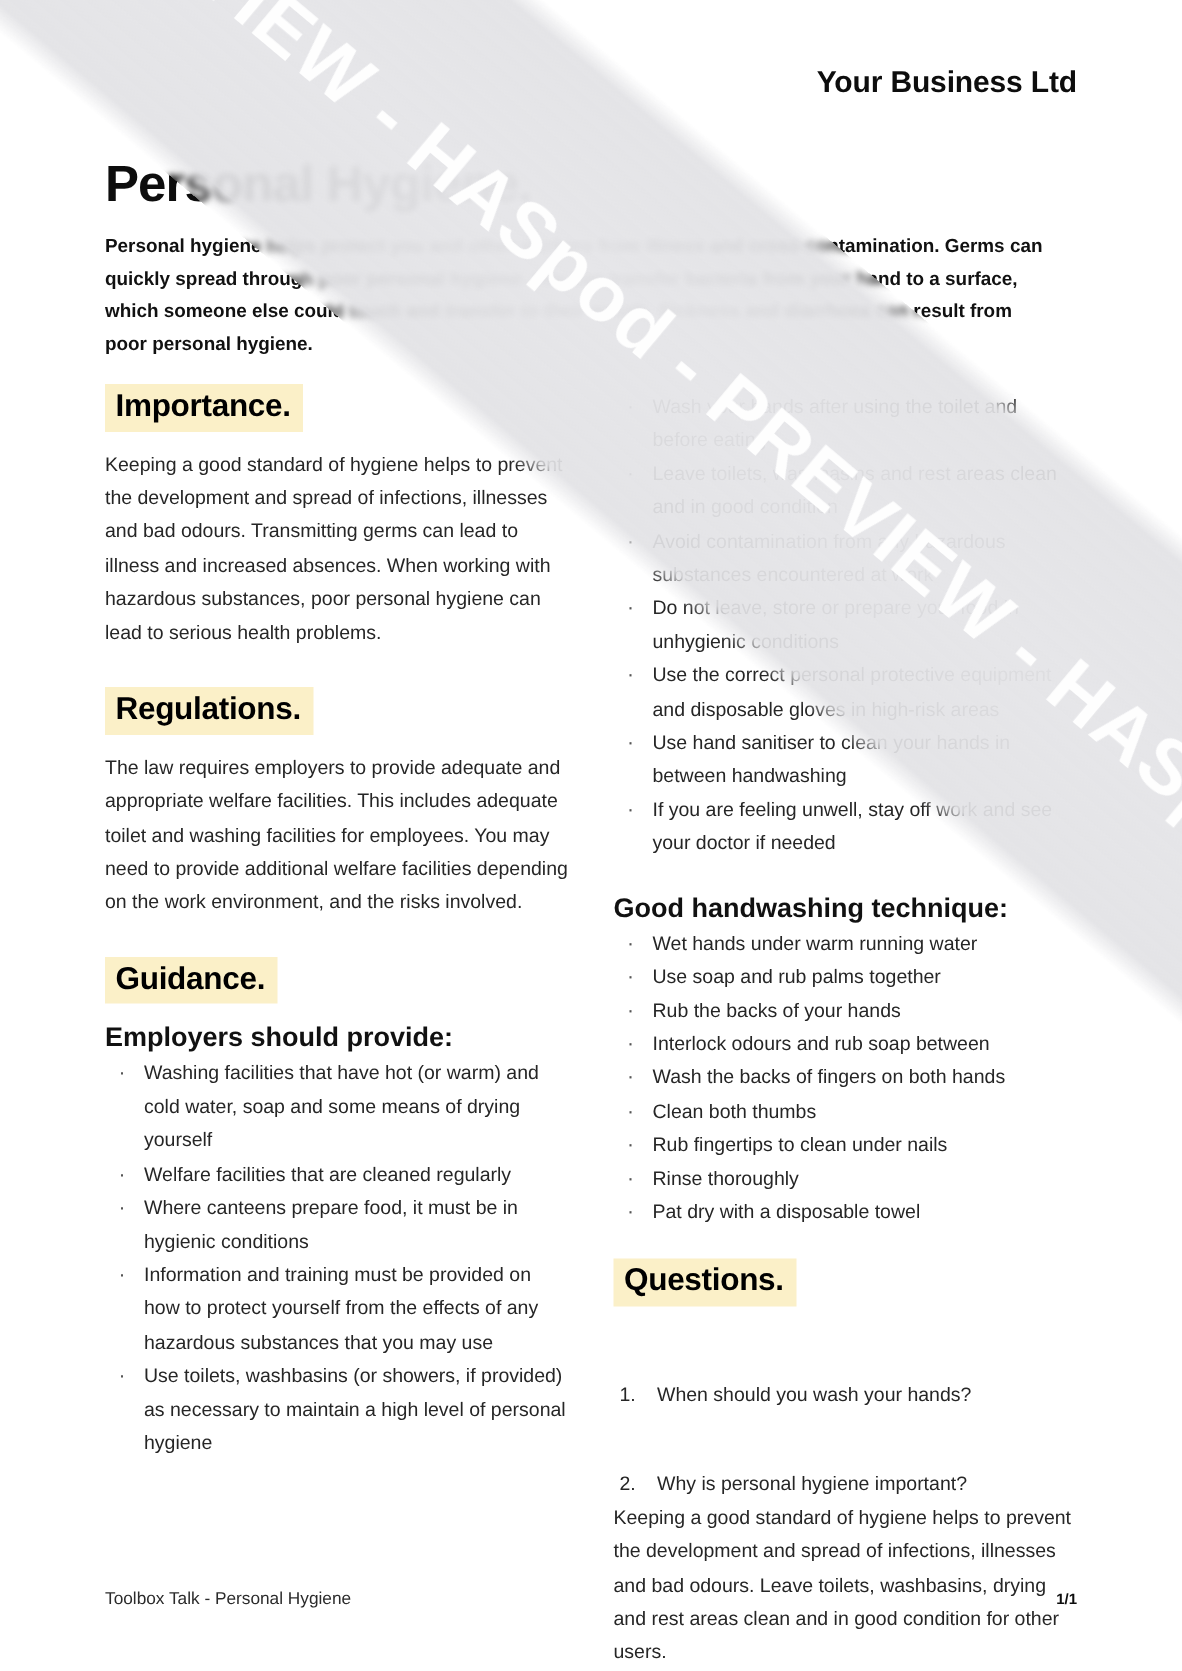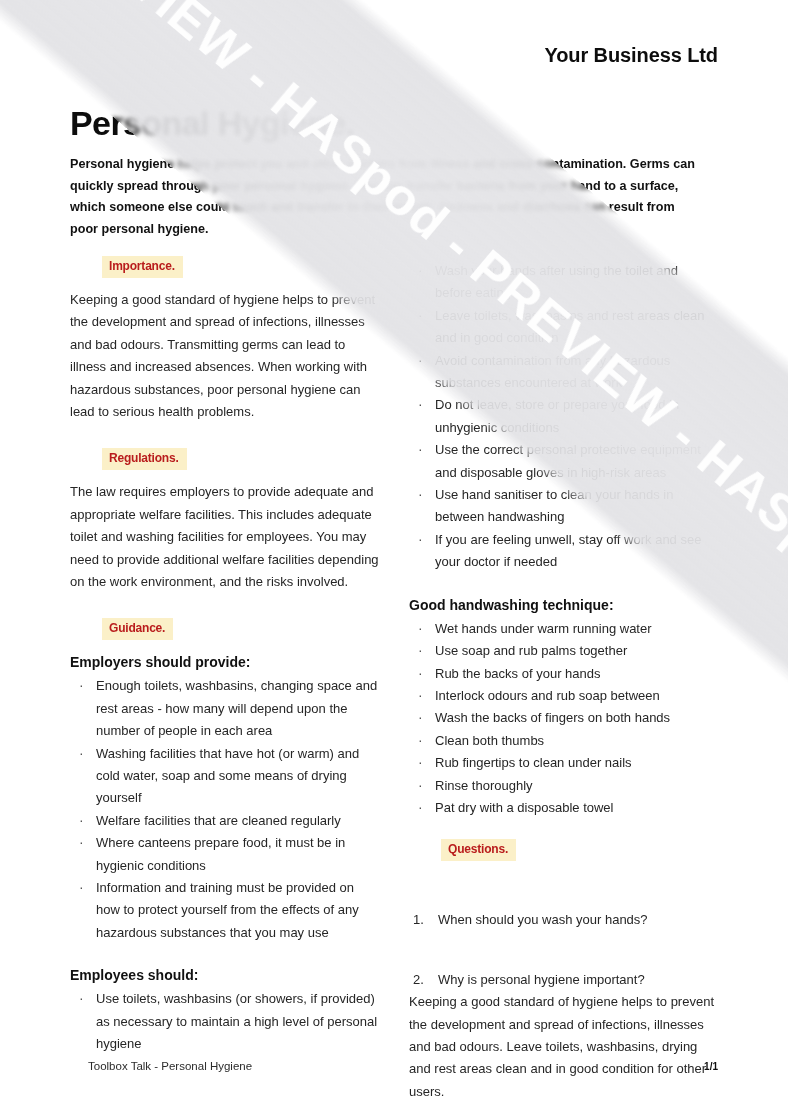--- a/index.html
+++ b/index.html
@@ -76,43 +76,42 @@
   }
   .col {
     width: 309px;
   }
   .col-right { padding-top: 4px; }
 
   
   .sec-head {
     display: inline-block;
     background: #fbf0c8;
-    font-size: 12px;
+    font-size: 21px;
     font-weight: bold;
     letter-spacing: -0.2px;
-    color: #b91c1c;
+    color: #000000;
     padding: 4px 8px 5px 7px;
     margin-bottom: 11px;
     line-height: 1.08;
-    margin-left: 32px;
   }
   .sec-head-wrap { line-height: 0; }
 
   .gap-top-lg { margin-top: 25px; }
   .gap-top-md { margin-top: 20px; }
 
   
   .body-text {
     font-size: 13px;
     line-height: 22.4px;
     color: #262626;
   }
 
   .sub-head {
-    font-size: 14px;
+    font-size: 18px;
     font-weight: bold;
     color: #111111;
     line-height: 22px;
     margin-bottom: 2px;
   }
 
   
   ul.bullets, ol.numbers {
     list-style: none;
     font-size: 13px;
@@ -147,21 +146,21 @@
     left: 4px;
     top: 0;
     font-size: 13px;
     color: #262626;
   }
 
   
   .footer {
     position: absolute;
     bottom: 42px;
-    left: 88px;
+    left: 70px;
     right: 70px;
     display: flex;
     justify-content: space-between;
     align-items: baseline;
     font-size: 11.5px;
     color: #2b2b2b;
     text-align: right;
   }
   .footer-page {
     font-weight: bold;
@@ -225,28 +224,26 @@
       <div class="sec-head-wrap gap-top-lg">
         <span class="sec-head">Regulations.</span>
       </div>
       <p class="body-text">The law requires employers to provide adequate and appropriate welfare facilities. This includes adequate toilet and washing facilities for employees. You may need to provide additional welfare facilities depending on the work environment, and the risks involved.</p>
 
       <div class="sec-head-wrap gap-top-lg">
         <span class="sec-head">Guidance.</span>
       </div>
       <div class="sub-head">Employers should provide:</div>
       <ul class="bullets">
-          <li>Enough toilets, washbasins, changing space and rest areas - how many will depend upon the number of people in each area</li>
           <li>Washing facilities that have hot (or warm) and cold water, soap and some means of drying yourself</li>
           <li>Welfare facilities that are cleaned regularly</li>
           <li>Where canteens prepare food, it must be in hygienic conditions</li>
           <li>Information and training must be provided on how to protect yourself from the effects of any hazardous substances that you may use</li>
         </ul>
 
-      <div class="sub-head gap-top-md">Employees should:</div>
       <ul class="bullets">
           <li>Use toilets, washbasins (or showers, if provided) as necessary to maintain a high level of personal hygiene</li>
         </ul>
 
     </div>
 
     <div class="col col-right">
 
       <ul class="bullets">
           <li>Wash your hands after using the toilet and before eating</li>

